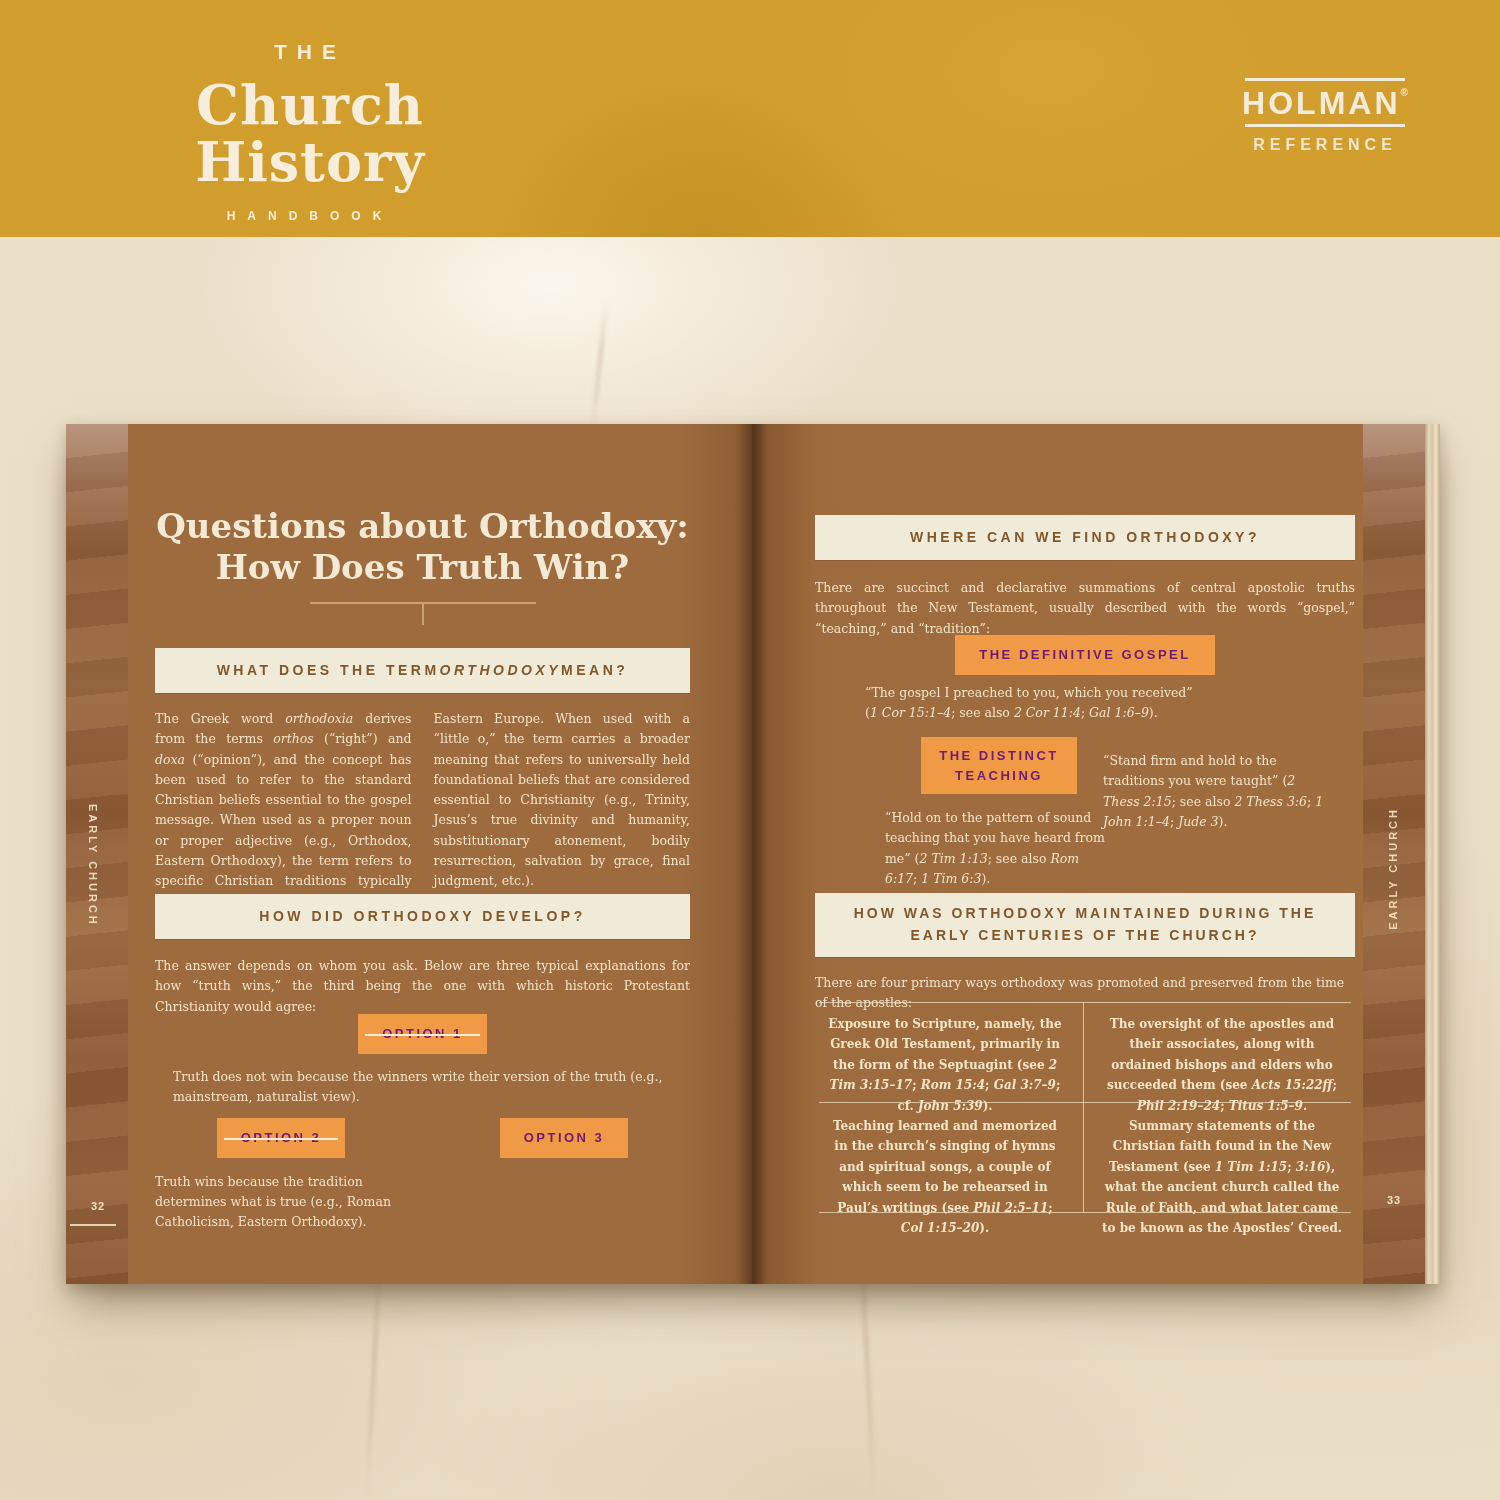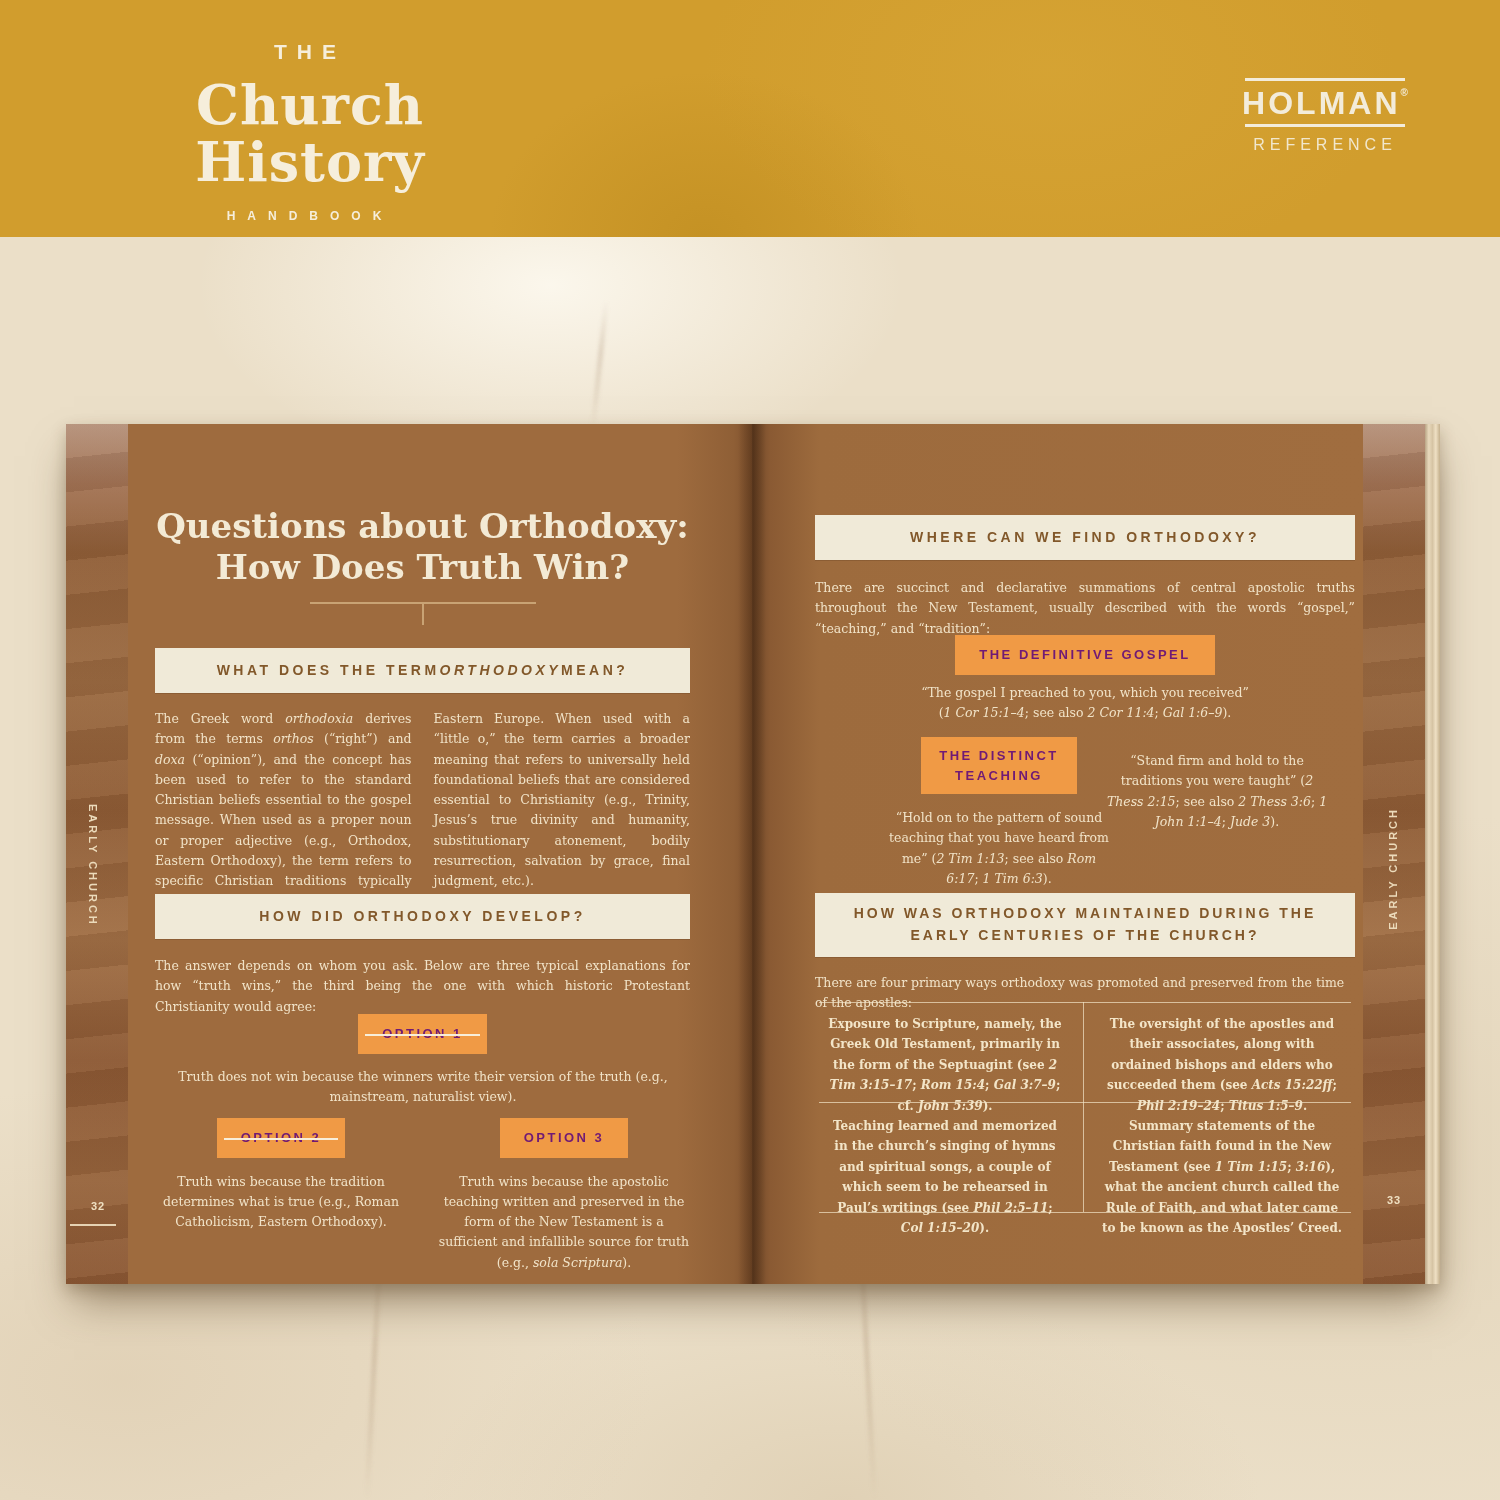--- a/index.html
+++ b/index.html
@@ -23,21 +23,21 @@
       radial-gradient(500px 300px at 70% 30%, rgba(225,180,70,.25), rgba(225,180,70,0) 70%),
       #d19d2d;}
   .title-block{position:absolute;left:95px;top:40px;width:430px;text-align:center;color:#f6eedb;}
   .pretitle{font-family:"Liberation Sans",sans-serif;font-weight:bold;font-size:21px;letter-spacing:10px;}
   .main-title{font-family:"DejaVu Serif",serif;font-weight:bold;font-size:54px;line-height:1.05;margin-top:13px;letter-spacing:1px;}
   .subtitle{font-family:"Liberation Sans",sans-serif;font-weight:bold;font-size:12px;letter-spacing:12px;margin-top:19px;}
   .logo-block{position:absolute;left:1232px;top:78px;width:186px;text-align:center;color:#f3ecda;}
   .logo-rule{height:3px;width:160px;margin:0 auto;background:#f3ecda;}
   .logo-name{font-family:"Liberation Sans",sans-serif;font-weight:bold;font-size:32px;letter-spacing:3px;line-height:1.15;margin:4px 0 2px 0;}
   .logo-name sup{font-size:10px;vertical-align:18px;letter-spacing:0;}
-  .logo-sub{font-family:"Liberation Sans",sans-serif;font-size:16px;letter-spacing:5px;margin-top:9px;color:#f1e7cd;}
+  .logo-sub{font-family:"Liberation Sans",sans-serif;font-size:16px;letter-spacing:5px;margin-top:9px;color:#f1e7cd;font-weight:bold;}
   
   .book{position:absolute;left:66px;top:424px;width:1374px;height:860px;
     box-shadow:0 24px 40px -8px rgba(80,55,25,.5),0 6px 14px rgba(80,55,25,.25);}
   .strip{position:absolute;top:0;height:860px;width:62px;
     background:linear-gradient(180deg,#b4917b 0%,#a27355 7%,#8f5e38 15%,#9a6a42 30%,#8e5c36 45%,#a06f46 60%,#8b5834 74%,#96643d 88%,#8a5734 100%);}
   .strip::after{content:"";position:absolute;inset:0;
     background:repeating-linear-gradient(174deg, rgba(255,228,196,.05) 0 34px, rgba(58,30,10,.08) 34px 68px);}
   .strip-left{left:0;}
   .strip-right{left:1297px;background:linear-gradient(180deg,#a87f63 0%,#97елы 0,#906040 10%,#9c6a42 28%,#8d5b36 46%,#a06f46 62%,#8b5834 76%,#96643d 90%,#8a5734 100%);}
   .page-left{position:absolute;left:62px;top:0;width:624px;height:860px;
@@ -65,21 +65,21 @@
     letter-spacing:3.5px;font-size:14px;display:flex;align-items:center;justify-content:center;text-align:center;
     width:100%;line-height:1.55;box-shadow:0 1px 0 rgba(60,35,12,.18);}
   .body-text{font-size:12.5px;line-height:1.62;text-align:justify;color:#f1e3c8;}
   .cols{display:flex;gap:22px;width:100%;}
   .cols > div{flex:1;}
   .badge{display:inline-block;background:#f09a45;color:#701a75;font-family:"Liberation Sans",sans-serif;
     font-weight:bold;letter-spacing:2.5px;font-size:13px;padding:10px 24px;text-align:center;line-height:1.5;}
   .badge .lbl{position:relative;display:inline-block;}
   .badge[data-struck="true"] .lbl::after{content:"";position:absolute;left:-17px;right:-17px;top:52%;height:2px;background:#f8eed9;}
   .badge-wrap{text-align:center;width:100%;}
-  .center-text{text-align:center;font-size:12.5px;line-height:1.62;color:#f1e3c8;}
+  .center-text{text-align:left;font-size:12.5px;line-height:1.62;color:#f1e3c8;}
   .grid-cell{text-align:center;font-size:12px;font-weight:bold;line-height:1.7;color:#f3e5c8;}
   .grid-line{position:absolute;background:rgba(242,228,200,.7);}
   i{font-style:italic;}
 </style>
 </head>
 <body>
 
 <div class="stage">
 
   <div class="vein" style="left:372px;top:1250px;height:250px;transform:rotate(3deg);"></div>
@@ -140,21 +140,20 @@
       <div class="abs" style="top:694px;left:0;width:252px;">
         <div class="badge-wrap">
           <span class="badge" data-struck="true"><span class="lbl">OPTION 2</span></span>
         </div>
         <div class="center-text" style="margin-top:14px;">Truth wins because the tradition determines what is true (e.g., Roman Catholicism, Eastern Orthodoxy).</div>
       </div>
       <div class="abs" style="top:694px;left:283px;width:252px;">
         <div class="badge-wrap">
           <span class="badge" data-struck="false"><span class="lbl">OPTION 3</span></span>
         </div>
-        <div class="center-text" style="margin-top:14px;">Truth wins because the apostolic teaching written and preserved in the form of the New Testament is a sufficient and infallible source for truth (e.g., <i>sola Scriptura</i>).</div>
       </div>
     </div>
 
     <div class="content right-content">
       <div class="abs cream-banner" style="top:91px;height:45px;">WHERE CAN WE FIND ORTHODOXY?</div>
       <div class="abs body-text" style="top:154px;width:100%;">There are succinct and declarative summations of central apostolic truths throughout the New Testament, usually described with the words “gospel,” “teaching,” and “tradition”:</div>
 
       <div class="abs badge-wrap" style="top:211px;">
         <span class="badge"><span class="lbl">THE DEFINITIVE GOSPEL</span></span>
       </div>

